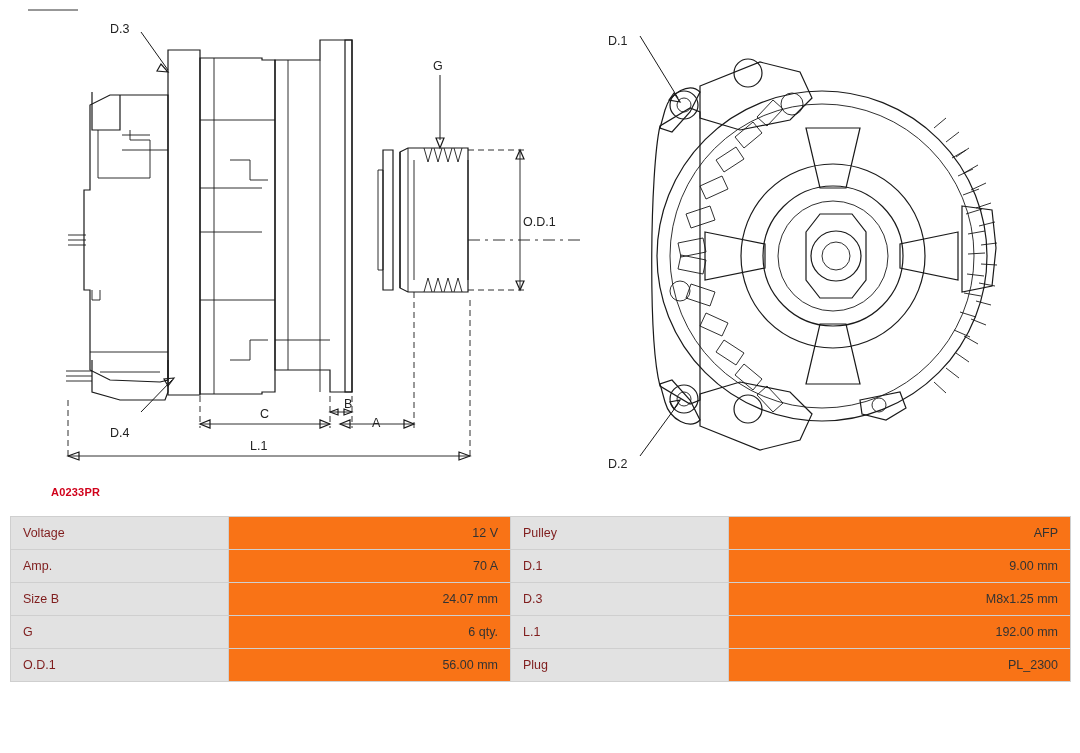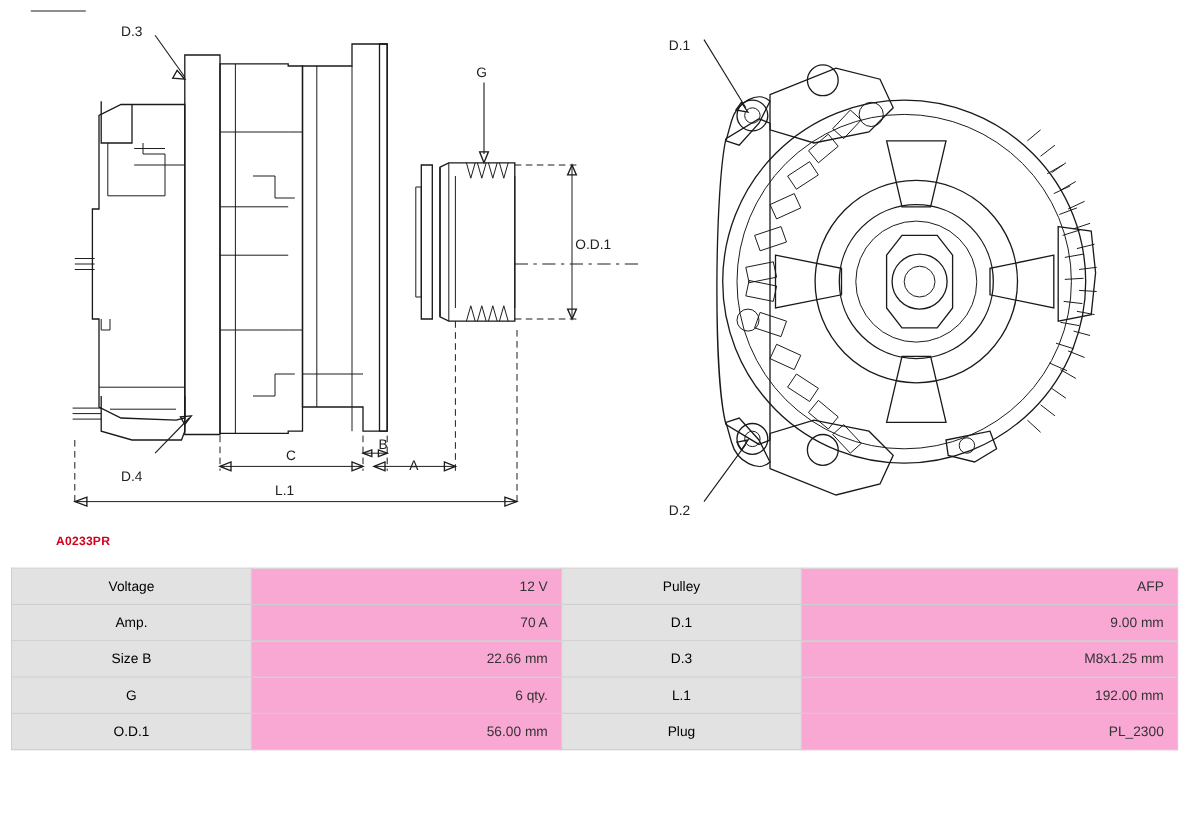--- a/index.html
+++ b/index.html
@@ -42,25 +42,25 @@
     font-size: 12.5px;
   }
   #spec-table td {
     border: 1px solid #cfcfcf;
     height: 32px;
     padding: 0 12px;
     vertical-align: middle;
   }
   #spec-table td.label {
     background: #e2e2e2;
-    text-align: center;
-    color: #000000;
+    text-align: left;
+    color: #7f1d1d;
   }
   #spec-table td.value {
-    background: #f9a8d4;
+    background: #f97316;
     text-align: right;
     color: #333333;
   }
   .col-label-a { width: 218px; }
   .col-value-a { width: 282px; }
   .col-label-b { width: 218px; }
   .col-value-b { width: 342px; }
   svg text {
     font-family: "Liberation Sans", sans-serif;
     font-size: 12.5px;
@@ -262,21 +262,21 @@
         <td class="value">AFP</td>
       </tr>
       <tr>
         <td class="label">Amp.</td>
         <td class="value">70 A</td>
         <td class="label">D.1</td>
         <td class="value">9.00 mm</td>
       </tr>
       <tr>
         <td class="label">Size B</td>
-        <td class="value">22.66 mm</td>
+        <td class="value">24.07 mm</td>
         <td class="label">D.3</td>
         <td class="value">M8x1.25 mm</td>
       </tr>
       <tr>
         <td class="label">G</td>
         <td class="value">6 qty.</td>
         <td class="label">L.1</td>
         <td class="value">192.00 mm</td>
       </tr>
       <tr>

